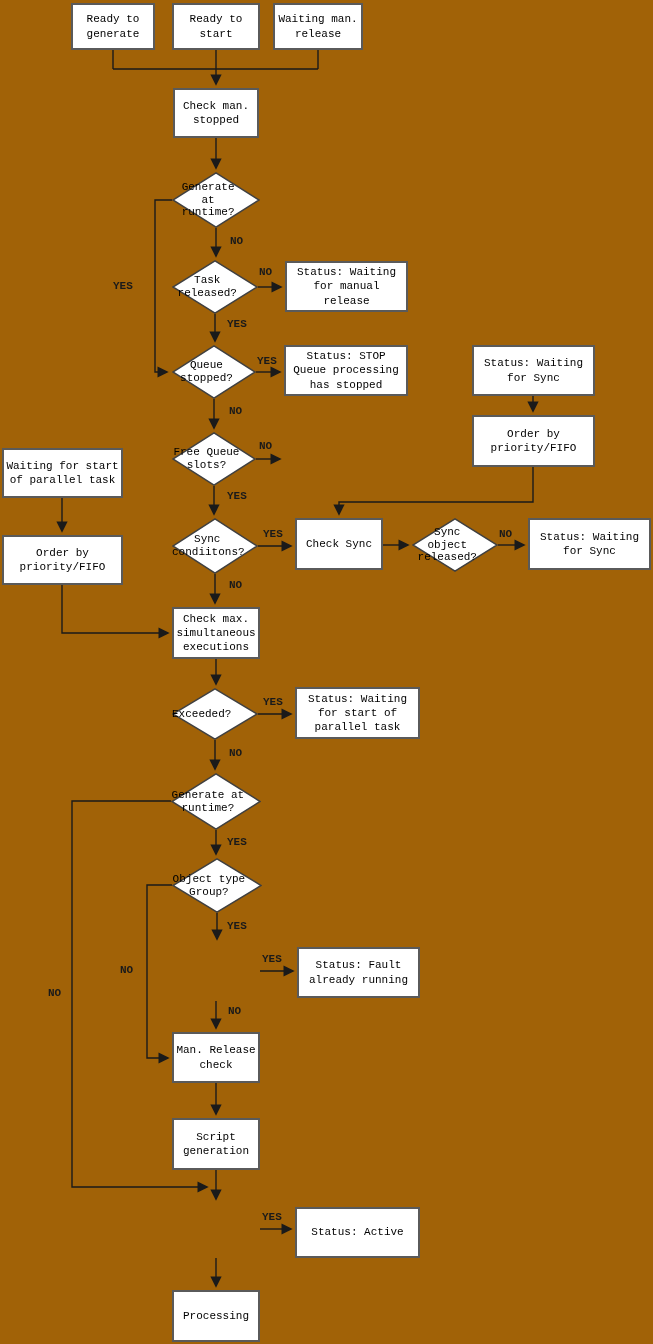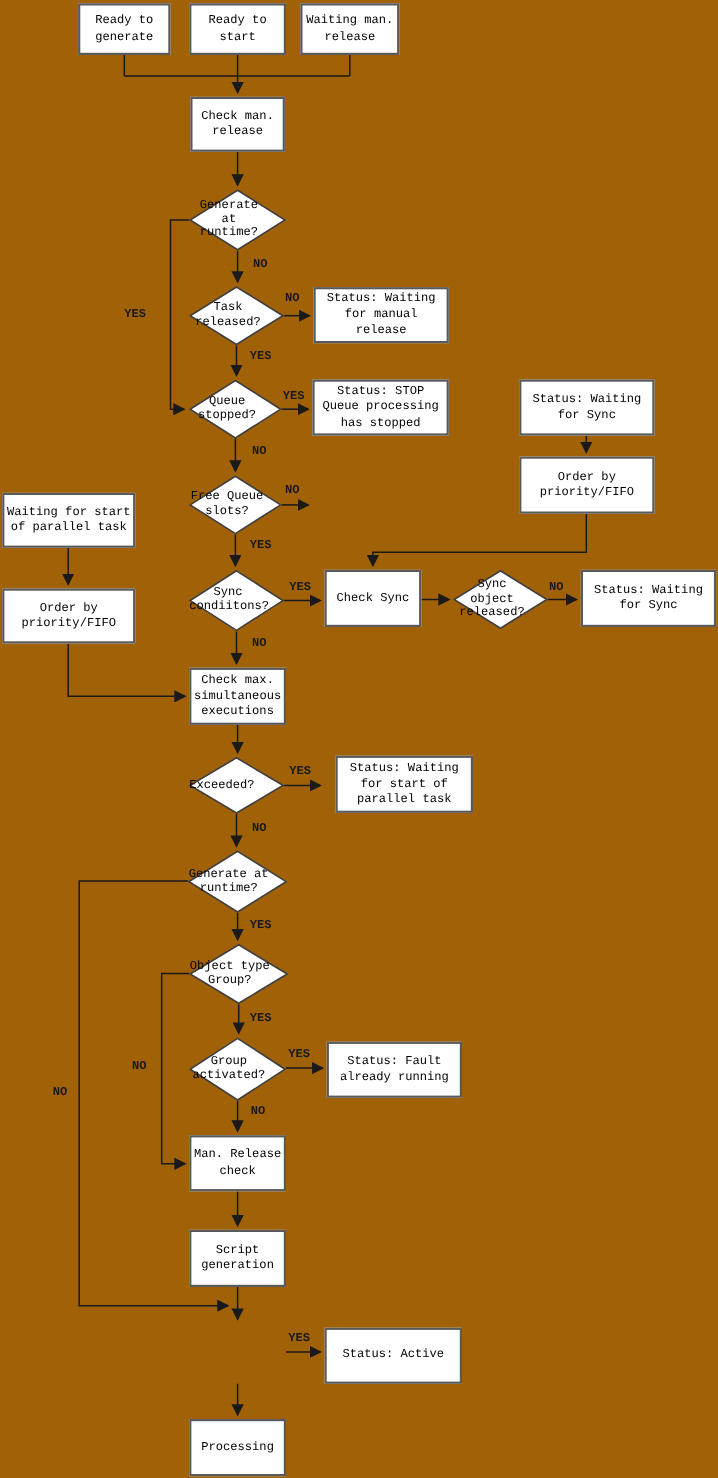--- a/index.html
+++ b/index.html
@@ -85,31 +85,31 @@
       <path d="M216,1083 V1114" marker-end="url(#arrow)"></path>
       <path d="M216,1170 V1199" marker-end="url(#arrow)"></path>
       <path d="M260,1229 H291" marker-end="url(#arrow)"></path>
       <path d="M216,1258 V1286" marker-end="url(#arrow)"></path>
     </g>
   </svg>
 
   <div class="box" style="left:71px;top:3px;width:84px;height:47px">Ready to generate</div>
   <div class="box" style="left:172px;top:3px;width:88px;height:47px">Ready to start</div>
   <div class="box" style="left:273px;top:3px;width:90px;height:47px">Waiting man. release</div>
-  <div class="box" style="left:173px;top:88px;width:86px;height:50px">Check man. release</div>
+  <div class="box" style="left:173px;top:88px;width:86px;height:50px">Check man. stopped</div>
   <div class="box" style="left:285px;top:261px;width:123px;height:51px">Status: Waiting for manual release</div>
   <div class="box" style="left:284px;top:345px;width:124px;height:51px">Status: STOP Queue processing has stopped</div>
   <div class="box" style="left:472px;top:345px;width:123px;height:51px">Status: Waiting for Sync</div>
   <div class="box" style="left:472px;top:415px;width:123px;height:52px">Order by priority/FIFO</div>
   <div class="box" style="left:295px;top:518px;width:88px;height:52px">Check Sync</div>
   <div class="box" style="left:528px;top:518px;width:123px;height:52px">Status: Waiting for Sync</div>
   <div class="box" style="left:2px;top:448px;width:121px;height:50px">Waiting for start of parallel task</div>
   <div class="box" style="left:2px;top:535px;width:121px;height:50px">Order by priority/FIFO</div>
   <div class="box" style="left:172px;top:607px;width:88px;height:52px">Check max. simultaneous executions</div>
-  <div class="box" style="left:305px;top:687px;width:125px;height:52px">Status: Waiting for start of parallel task</div>
+  <div class="box" style="left:295px;top:687px;width:125px;height:52px">Status: Waiting for start of parallel task</div>
   <div class="box" style="left:297px;top:947px;width:123px;height:51px">Status: Fault already running</div>
   <div class="box" style="left:172px;top:1032px;width:88px;height:51px">Man. Release check</div>
   <div class="box" style="left:172px;top:1118px;width:88px;height:52px">Script generation</div>
   <div class="box" style="left:295px;top:1207px;width:125px;height:51px">Status: Active</div>
   <div class="box" style="left:172px;top:1290px;width:88px;height:52px">Processing</div>
 
   <div class="diamond" style="left:172px;top:172px;width:88px;height:56px">
     <svg viewBox="0 0 100 60" preserveAspectRatio="none">
         <polygon points="50,1 99,30 50,59 1,30" fill="#ffffff" stroke="#404040" stroke-width="1.5" vector-effect="non-scaling-stroke"></polygon>
       </svg>
@@ -156,26 +156,20 @@
         <polygon points="50,1 99,30 50,59 1,30" fill="#ffffff" stroke="#404040" stroke-width="1.5" vector-effect="non-scaling-stroke"></polygon>
       </svg>
     <span class="dtext">Generate at runtime?</span>
   </div>
   <div class="diamond" style="left:172px;top:858px;width:90px;height:55px">
     <svg viewBox="0 0 100 60" preserveAspectRatio="none">
         <polygon points="50,1 99,30 50,59 1,30" fill="#ffffff" stroke="#404040" stroke-width="1.5" vector-effect="non-scaling-stroke"></polygon>
       </svg>
     <span class="dtext">Object type Group?</span>
   </div>
-  <div class="diamond" style="left:172px;top:943px;width:88px;height:58px">
-    <svg viewBox="0 0 100 60" preserveAspectRatio="none">
-        <polygon points="50,1 99,30 50,59 1,30" fill="#ffffff" stroke="#404040" stroke-width="1.5" vector-effect="non-scaling-stroke"></polygon>
-      </svg>
-    <span class="dtext">Group activated?</span>
-  </div>
 
   <span class="elabel" style="left:113px;top:280px">YES</span>
   <span class="elabel" style="left:230px;top:235px">NO</span>
   <span class="elabel" style="left:259px;top:266px">NO</span>
   <span class="elabel" style="left:227px;top:318px">YES</span>
   <span class="elabel" style="left:257px;top:355px">YES</span>
   <span class="elabel" style="left:229px;top:405px">NO</span>
   <span class="elabel" style="left:259px;top:440px">NO</span>
   <span class="elabel" style="left:227px;top:490px">YES</span>
   <span class="elabel" style="left:263px;top:528px">YES</span>

